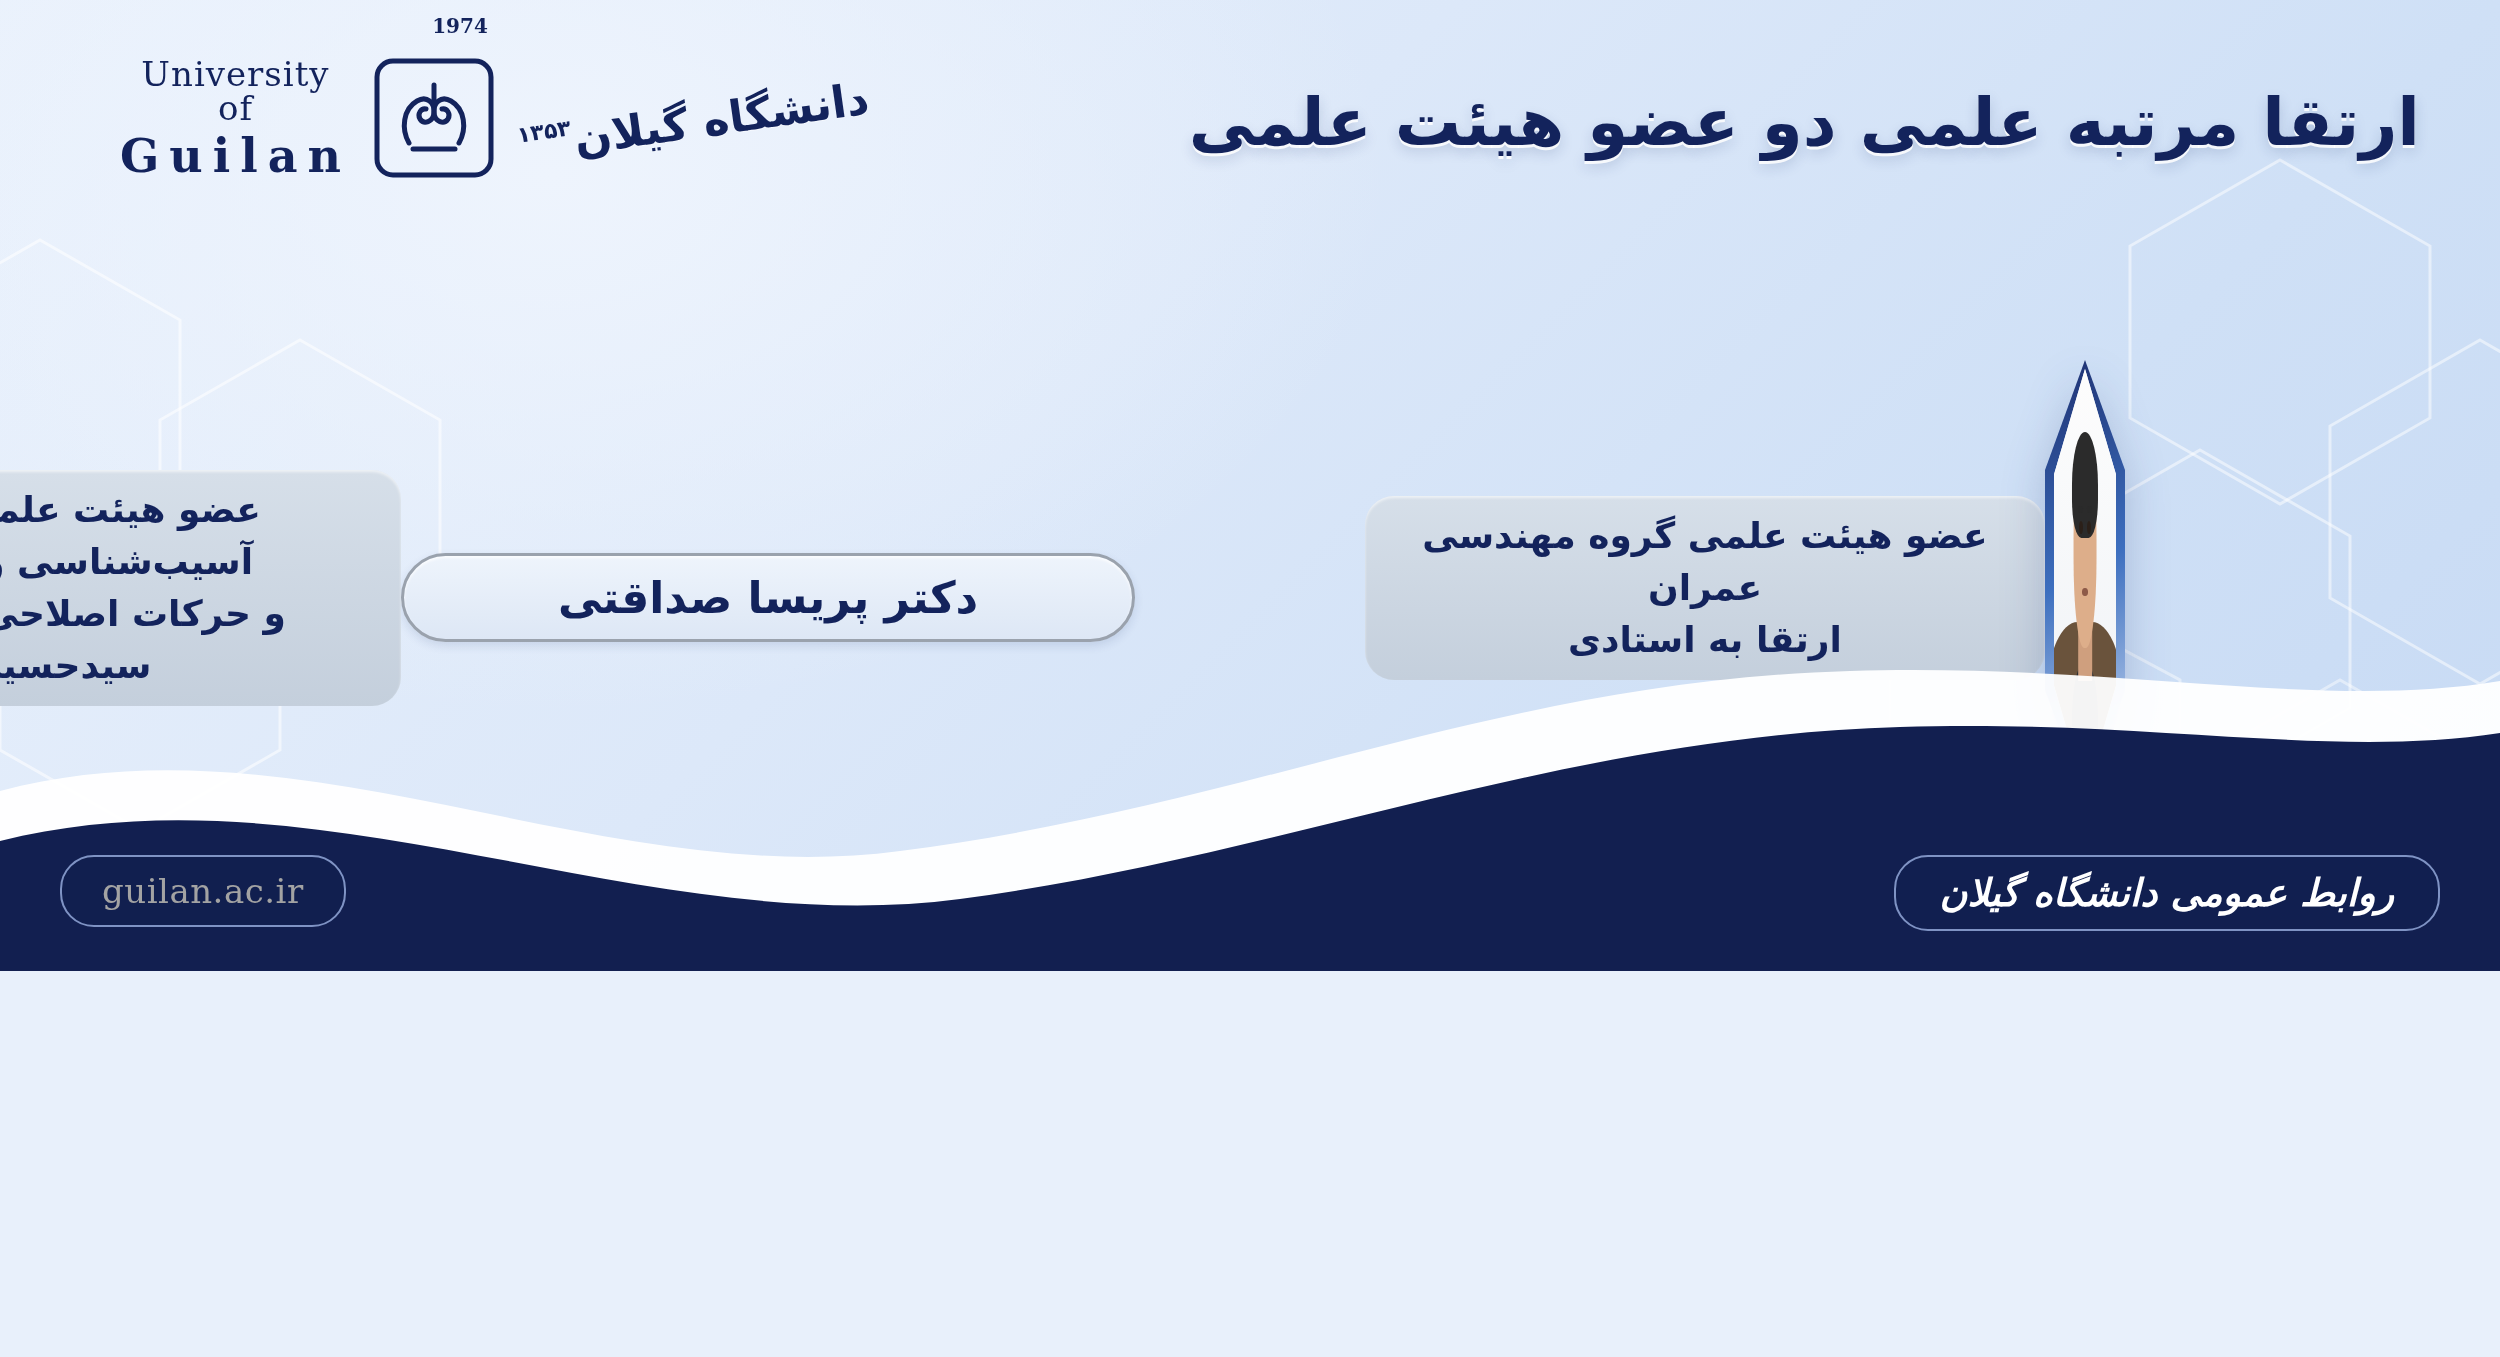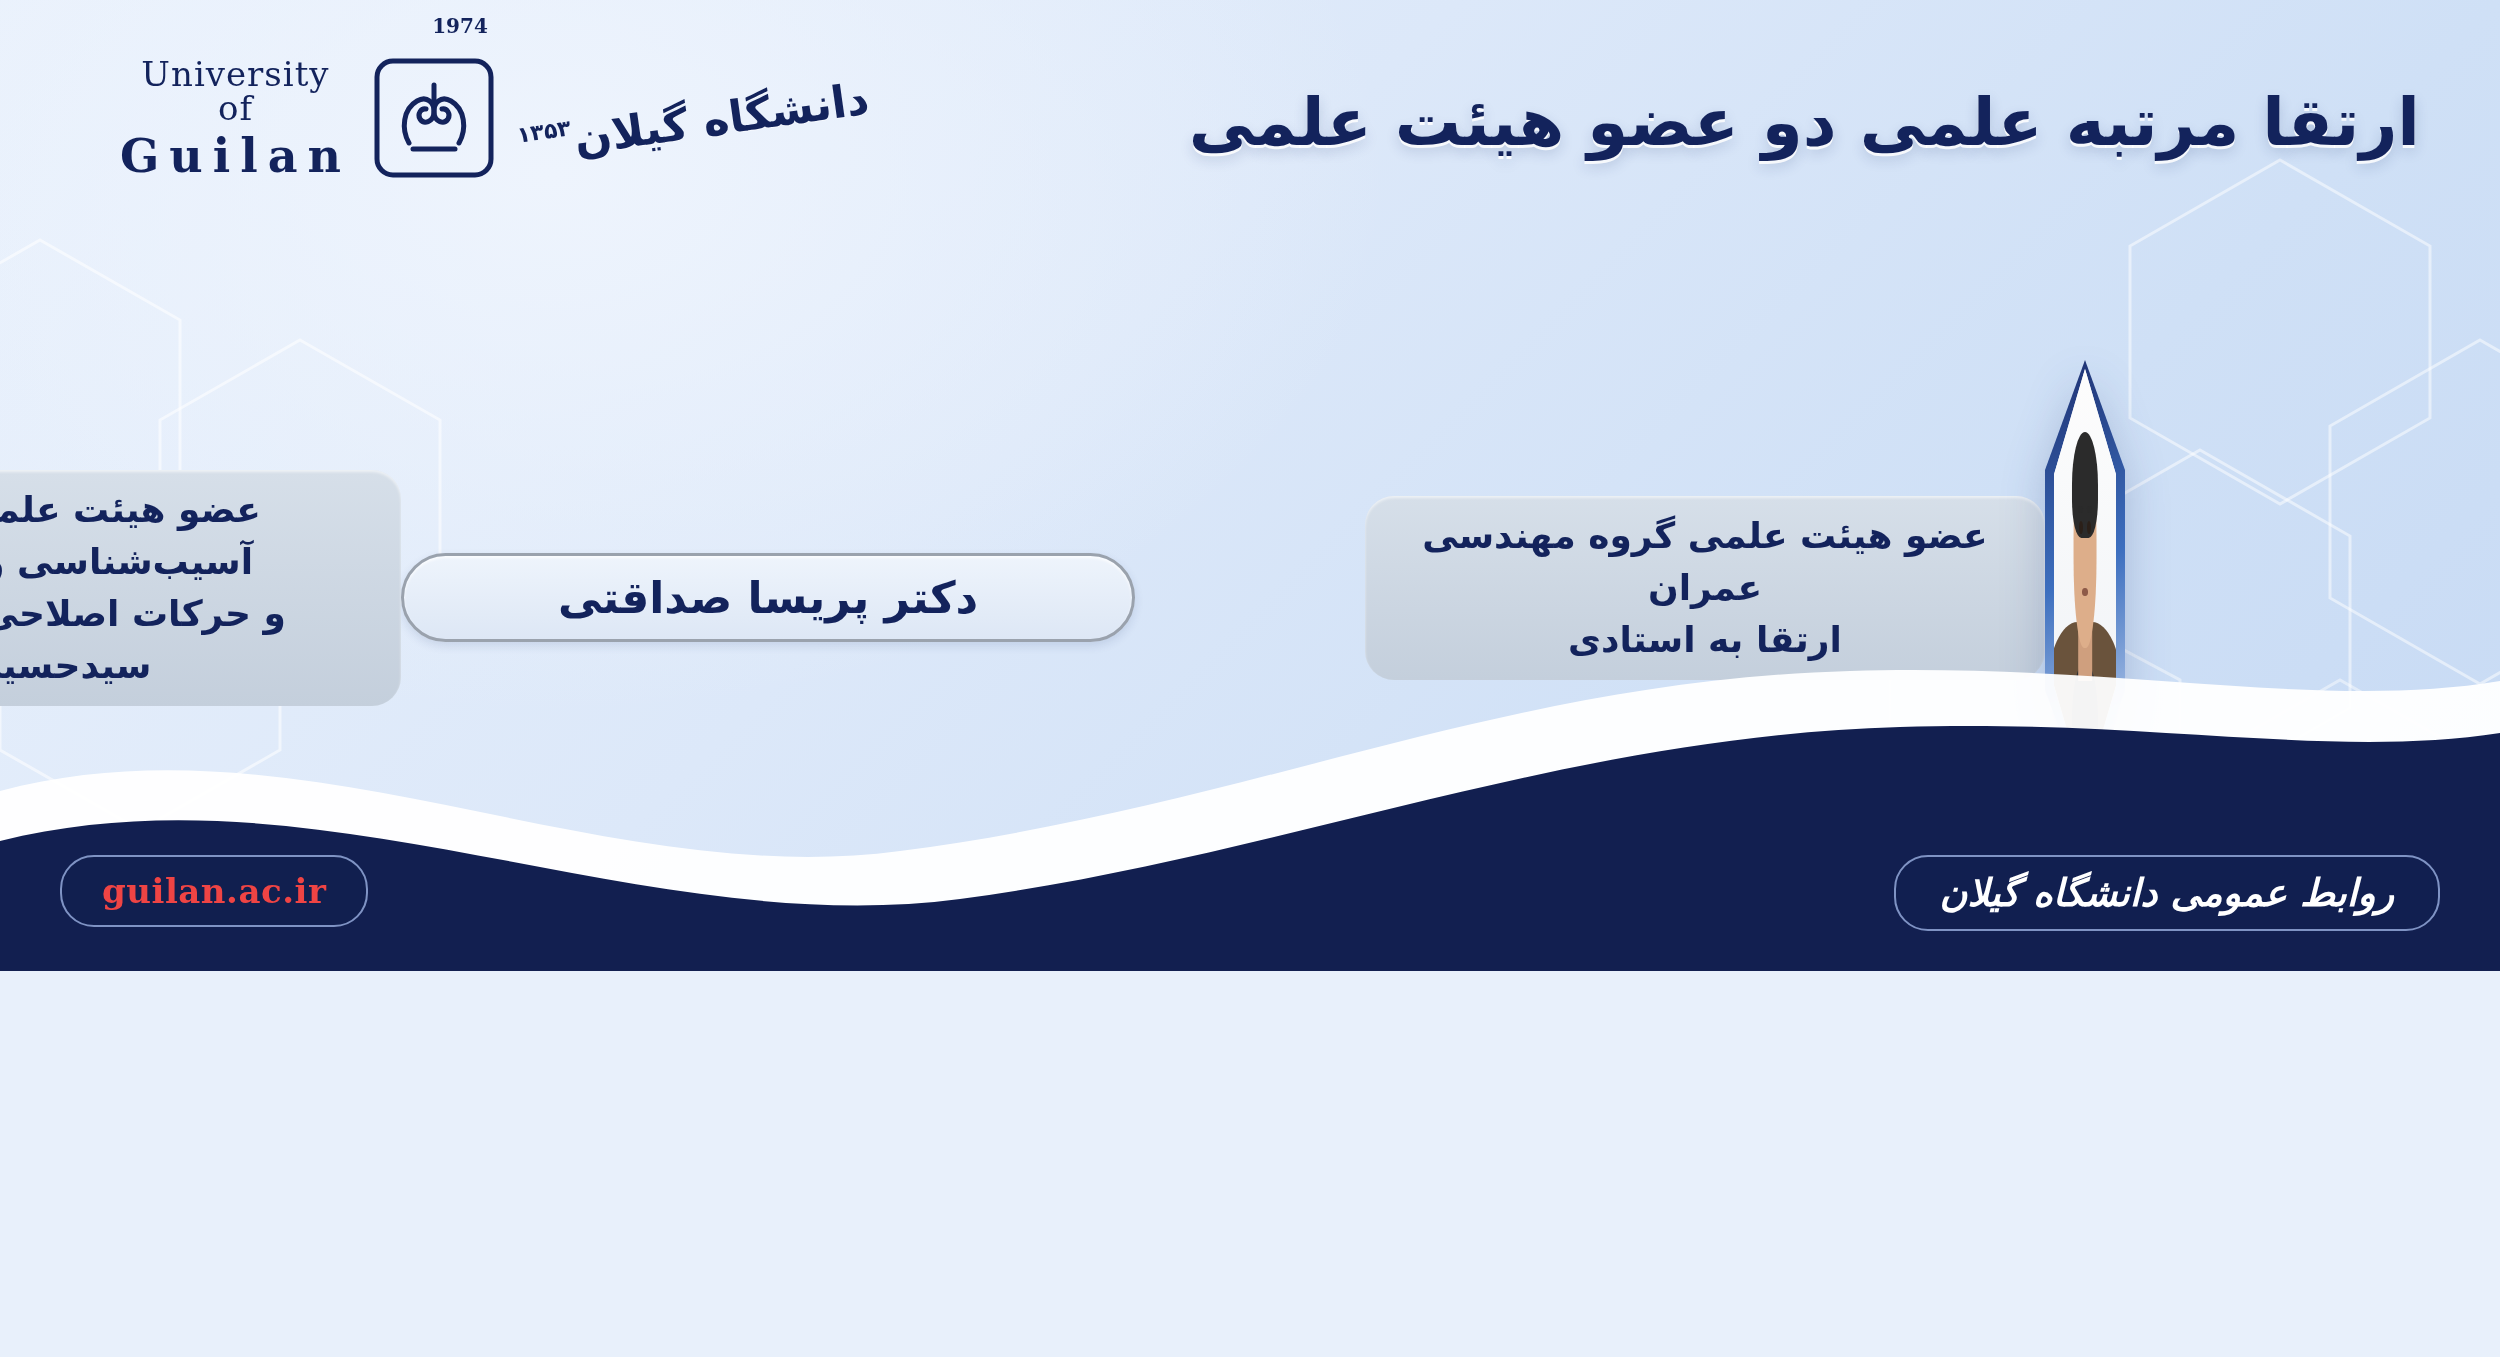--- a/index.html
+++ b/index.html
@@ -180,21 +180,21 @@
   }
   .role-pill span{display:block;}
 
   
   .wave{position:absolute;left:0;bottom:0;width:2500px;height:330px;}
   .footer-url{
     position:absolute;bottom:44px;left:60px;
     padding:14px 40px;border-radius:34px;
     border:2px solid #7f93c4;
     background:#111f4f;
-    color:#ef4444;font-weight:bold;font-size:34px;
+    color:#a3a3a3;font-weight:normal;font-size:34px;
     direction:ltr;
     font-family:"DejaVu Serif","Liberation Serif",serif;
     letter-spacing:.5px;
   }
   .footer-pr{
     position:absolute;bottom:40px;right:60px;
     padding:14px 44px;border-radius:34px;
     border:2px solid #7f93c4;
     background:rgba(17,31,79,.25);
     color:#ffffff;font-weight:bold;font-size:38px;font-style:italic;

